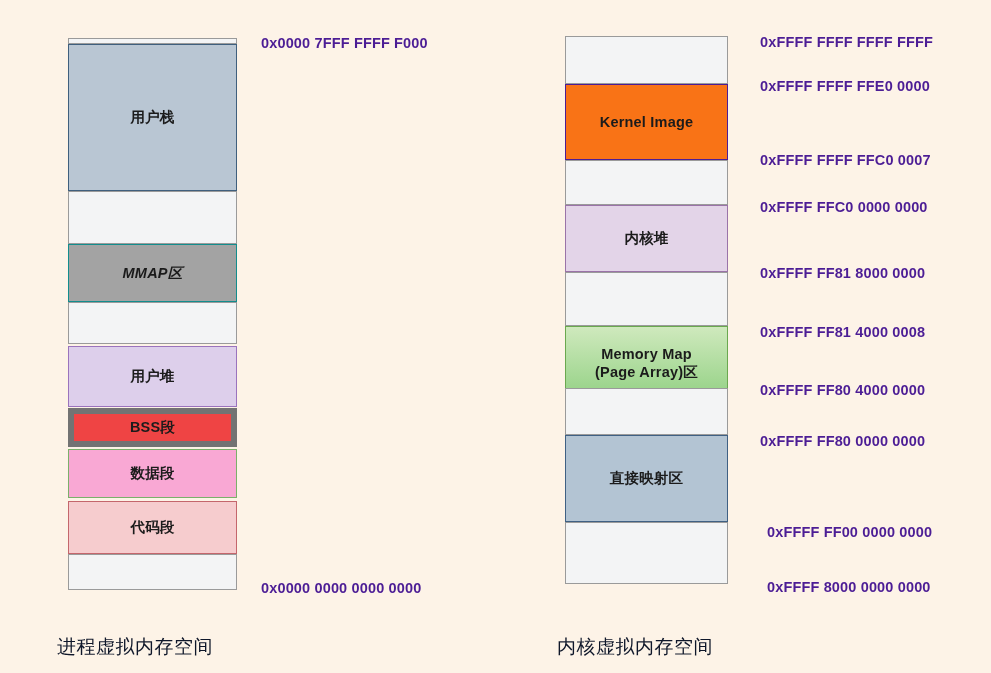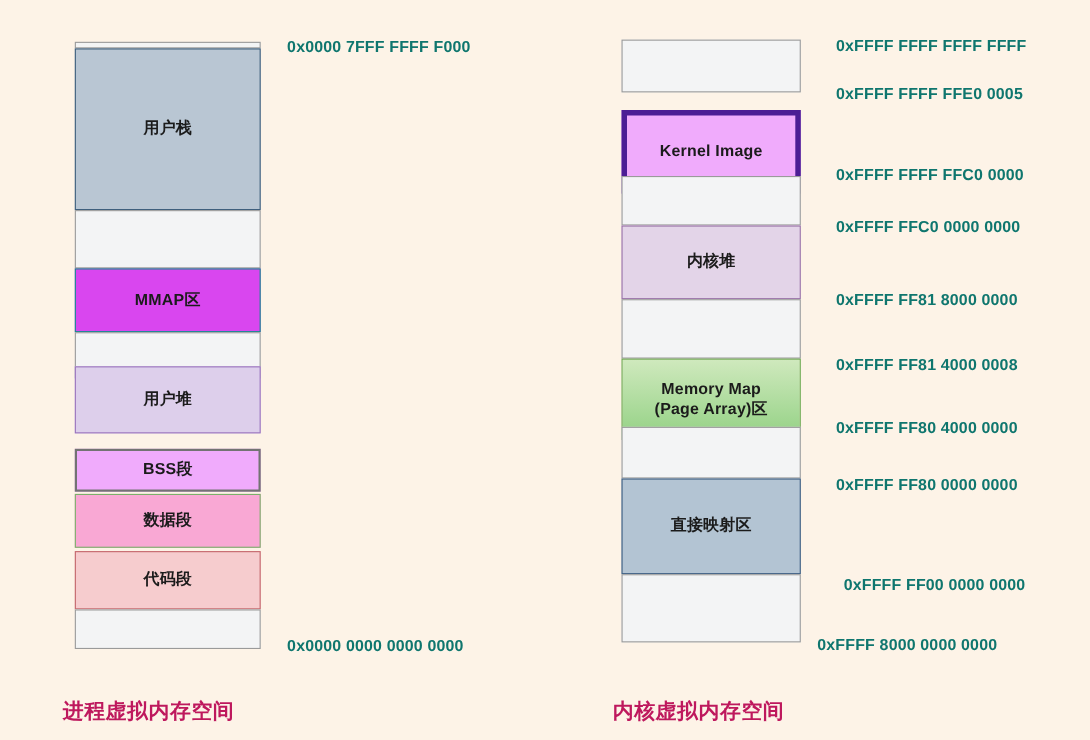--- a/index.html
+++ b/index.html
@@ -55,48 +55,48 @@
     line-height: 1.25;
     letter-spacing: .2px;
   }
   .mem-block.gap {
     background: #f3f4f5;
     border: 1px solid #9a9a9a;
   }
 
   
   .sk-stack   { background:#b9c6d3; border:1px solid #3f5f7d; }
-  .sk-mmap    { background:#d946ef; border:1px solid #128d8d; }
+  .sk-mmap    { background:#a3a3a3; border:1px solid #128d8d;font-style:italic; }
   .sk-heap    { background:#ddcfeb; border:1px solid #9a73bd; }
-  .sk-bss     { background:#f0abfc; border:2px solid #737373; }
+  .sk-bss     { background:#ef4444; border:6px solid #737373; }
   .sk-data    { background:#f9a8d4; border:1px solid #7bb06a; }
   .sk-text    { background:#f6ccce; border:1px solid #c4666c;text-align:center; }
 
   
-  .sk-kimage  { background:#f0abfc; border:5px solid #4c1d95;margin-top:16px; }
+  .sk-kimage  { background:#f97316; border:1px solid #4c1d95; }
   .sk-kheap   { background:#e3d4e8; border:1px solid #9a73a8; }
   .sk-memmap  { background:linear-gradient(180deg,#cfe9bd 0%,#93d184 100%); border:1px solid #6aa84f; }
   .sk-direct  { background:#b3c4d3; border:1px solid #3f6083; }
 
   
   .addr {
     position: absolute;
     font-size: 14.5px;
     font-weight: bold;
-    color: #0f766e;
+    color: #4c1d95;
     white-space: nowrap;
     letter-spacing: .15px;
   }
 
   
   .caption {
     position: absolute;
     font-size: 19px;
-    font-weight: bold;
-    color: #be185d;
+    font-weight: normal;
+    color: #0f172a;
     white-space: nowrap;
     letter-spacing: .5px;
   }
   #caption-process { left: 57px; top: 634px; }
   #caption-kernel  { left: 557px; top: 634px; }
 </style>
 </head>
 <body>
 
 <div id="canvas">
@@ -106,21 +106,21 @@
     <div class="mem-block gap" style="top:0px;height:6px;"></div>
 
     <div class="mem-block sk-stack" style="top:6px;height:147px;">用户栈</div>
 
     <div class="mem-block gap" style="top:153px;height:53px;"></div>
 
     <div class="mem-block sk-mmap" style="top:206px;height:58px;">MMAP区</div>
 
     <div class="mem-block gap" style="top:264px;height:42px;"></div>
 
-    <div class="mem-block sk-heap" style="top:295px;height:61px;">用户堆</div>
+    <div class="mem-block sk-heap" style="top:308px;height:61px;">用户堆</div>
 
     <div class="mem-block sk-bss" style="top:370px;height:39px;">BSS段</div>
 
     <div class="mem-block sk-data" style="top:411px;height:49px;">数据段</div>
 
     <div class="mem-block sk-text" style="top:463px;height:53px;">代码段</div>
 
     <div class="mem-block gap" style="top:516px;height:36px;"></div>
   </div>
 
@@ -143,26 +143,26 @@
 (Page Array)区</div>
 
     <div class="mem-block gap" style="top:352px;height:47px;"></div>
 
     <div class="mem-block sk-direct" style="top:399px;height:87px;">直接映射区</div>
 
     <div class="mem-block gap" style="top:486px;height:62px;"></div>
   </div>
 
   <div class="addr" style="left:760px;top:34px;">0xFFFF FFFF FFFF FFFF</div>
-  <div class="addr" style="left:760px;top:78px;">0xFFFF FFFF FFE0 0005</div>
-  <div class="addr" style="left:760px;top:152px;">0xFFFF FFFF FFC0 0000</div>
+  <div class="addr" style="left:760px;top:78px;">0xFFFF FFFF FFE0 0000</div>
+  <div class="addr" style="left:760px;top:152px;">0xFFFF FFFF FFC0 0007</div>
   <div class="addr" style="left:760px;top:199px;">0xFFFF FFC0 0000 0000</div>
   <div class="addr" style="left:760px;top:265px;">0xFFFF FF81 8000 0000</div>
   <div class="addr" style="left:760px;top:324px;">0xFFFF FF81 4000 0008</div>
   <div class="addr" style="left:760px;top:382px;">0xFFFF FF80 4000 0000</div>
   <div class="addr" style="left:760px;top:433px;">0xFFFF FF80 0000 0000</div>
   <div class="addr" style="left:767px;top:524px;">0xFFFF FF00 0000 0000</div>
-  <div class="addr" style="left:743px;top:579px;text-align:center;">0xFFFF 8000 0000 0000</div>
+  <div class="addr" style="left:767px;top:579px;text-align:center;">0xFFFF 8000 0000 0000</div>
 
   <div class="caption" id="caption-process">进程虚拟内存空间</div>
   <div class="caption" id="caption-kernel">内核虚拟内存空间</div>
 
 </div>
 
 </body></html>

